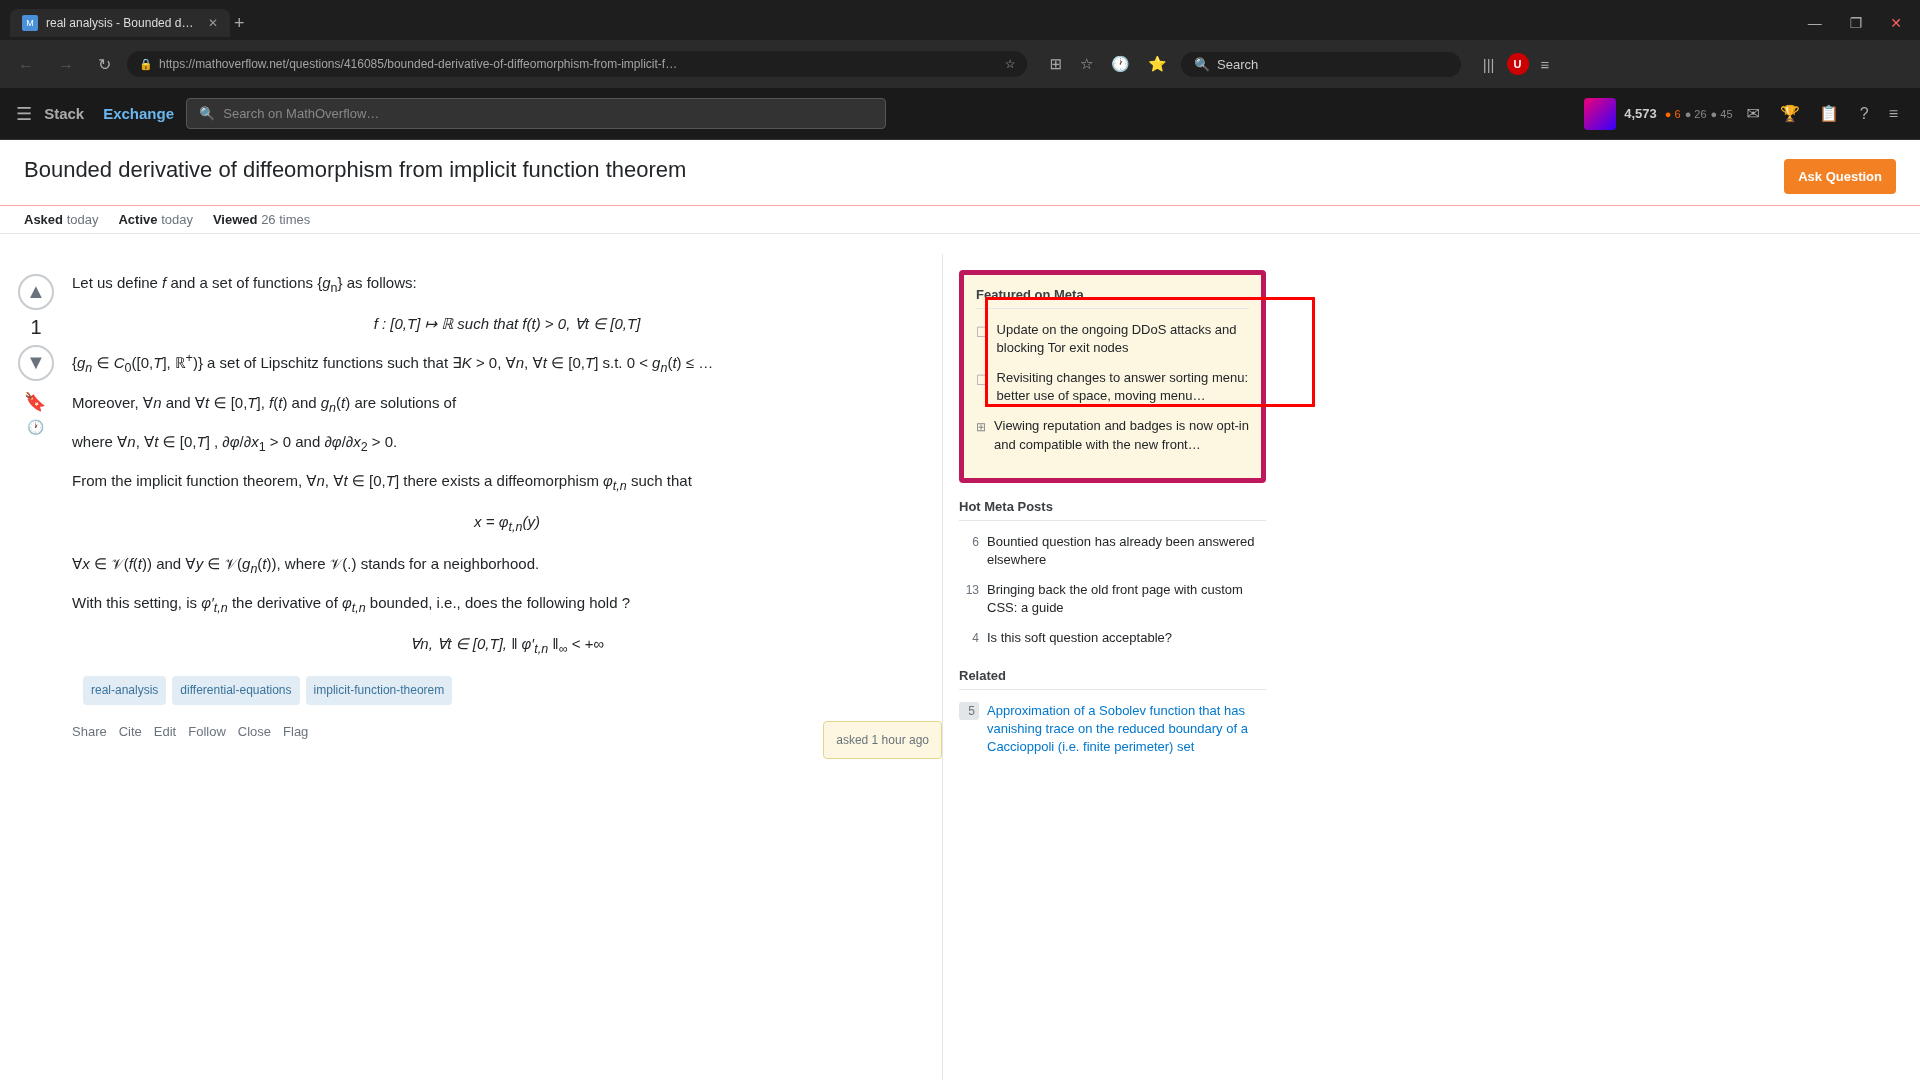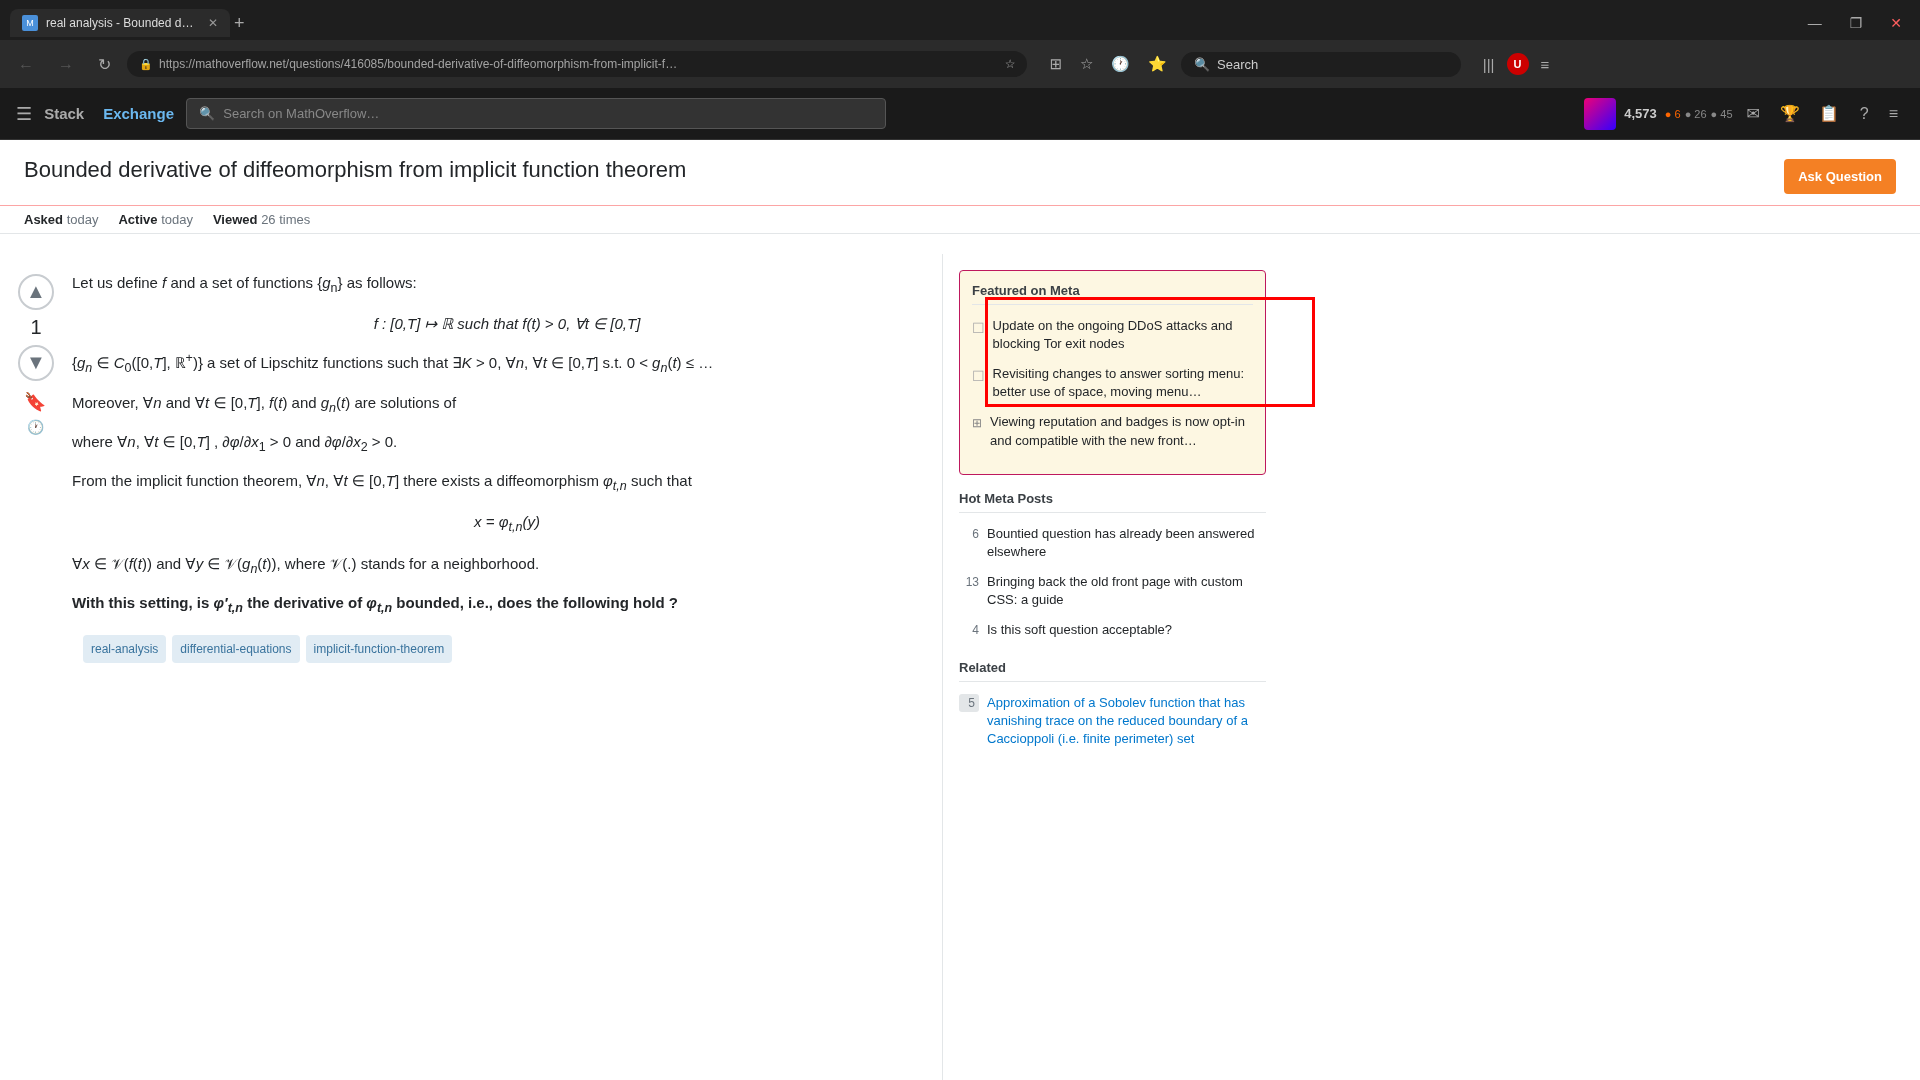--- a/index.html
+++ b/index.html
@@ -68,21 +68,21 @@
     .featured-item .meta-icon { font-size: 12px; flex-shrink: 0; margin-top: 2px; color: #888; }
 
     .hot-meta-item { display: flex; gap: 8px; margin-bottom: 12px; font-size: 13px; align-items: flex-start; }
     .hot-meta-num { color: #6a737c; font-size: 12px; min-width: 20px; text-align: right; flex-shrink: 0; padding-top: 2px; }
     .hot-meta-link { color: #232629; line-height: 1.4; }
 
     .related-item { display: flex; gap: 8px; margin-bottom: 12px; font-size: 13px; align-items: flex-start; }
     .related-num { color: #6a737c; font-size: 12px; min-width: 20px; text-align: right; flex-shrink: 0; background: #e3e6e8; padding: 2px 4px; border-radius: 3px; }
     .related-link { color: #0077cc; line-height: 1.4; text-decoration: none; }
 
-    .featured-meta-box { background: #fdf7e2; border: 1px solid #be185d; border-radius: 4px; padding: 12px; margin-bottom: 16px; }
+    .featured-meta-box { background: #fdf7e2; border: 5px solid #be185d; border-radius: 4px; padding: 12px; margin-bottom: 16px; }
 
     
     .highlight-box { position: absolute; border: 3px solid red; pointer-events: none; z-index: 999; }
 
     .ask-question-btn { background: #f48024; color: white; border: none; padding: 10px 14px; border-radius: 4px; font-size: 13px; cursor: pointer; font-weight: 600; }
   </style>
 </head>
 <body>
 
 <div>
@@ -193,29 +193,45 @@
       <p style="margin-bottom:10px;">where ∀<em>n</em>, ∀<em>t</em> ∈ [0,<em>T</em>] , ∂<em>φ</em>/∂<em>x</em><sub>1</sub> &gt; 0 and ∂<em>φ</em>/∂<em>x</em><sub>2</sub> &gt; 0.</p>
 
       <p style="margin-bottom:10px;">From the implicit function theorem, ∀<em>n</em>, ∀<em>t</em> ∈ [0,<em>T</em>] there exists a diffeomorphism <em>φ<sub>t,n</sub></em> such that</p>
 
       <div class="math-block">
         <em>x</em> = <em>φ<sub>t,n</sub></em>(<em>y</em>)
       </div>
 
       <p style="margin-bottom:10px;">∀<em>x</em> ∈ 𝒱(<em>f</em>(<em>t</em>)) and ∀<em>y</em> ∈ 𝒱(<em>g<sub>n</sub></em>(<em>t</em>)), where 𝒱(.) stands for a neighborhood.</p>
 
-      <p style="margin-bottom:10px;font-weight:bold;">With this setting, is <em>φ′<sub>t,n</sub></em> the derivative of <em>φ<sub>t,n</sub></em> bounded, i.e., does the following hold ?</p>
-
+      <p style="margin-bottom:10px;">With this setting, is <em>φ′<sub>t,n</sub></em> the derivative of <em>φ<sub>t,n</sub></em> bounded, i.e., does the following hold ?</p>
+
+      <div class="math-block">
+        ∀<em>n</em>, ∀<em>t</em> ∈ [0,<em>T</em>], ‖ <em>φ′<sub>t,n</sub></em> ‖<sub>∞</sub> &lt; +∞
+      </div>
 
       <div class="tags">
         <span class="tag">real-analysis</span>
         <span class="tag">differential-equations</span>
         <span class="tag">implicit-function-theorem</span>
       </div>
 
+      <div style="display:flex; justify-content:space-between; align-items:flex-start; margin-top:8px;">
+        <div class="post-actions">
+          <a>Share</a>
+          <a>Cite</a>
+          <a>Edit</a>
+          <a>Follow</a>
+          <a>Close</a>
+          <a>Flag</a>
+        </div>
+        <div class="asked-info">
+          <span>asked 1 hour ago</span>
+        </div>
+      </div>
     </div>
 
     <div class="right-sidebar">
 
       <div class="sidebar-section featured-meta-box">
         <div class="sidebar-section-title">Featured on Meta</div>
 
         <div class="featured-item">
           <span class="check-icon">☐</span>
           <span>Update on the ongoing DDoS attacks and blocking Tor exit nodes</span>

